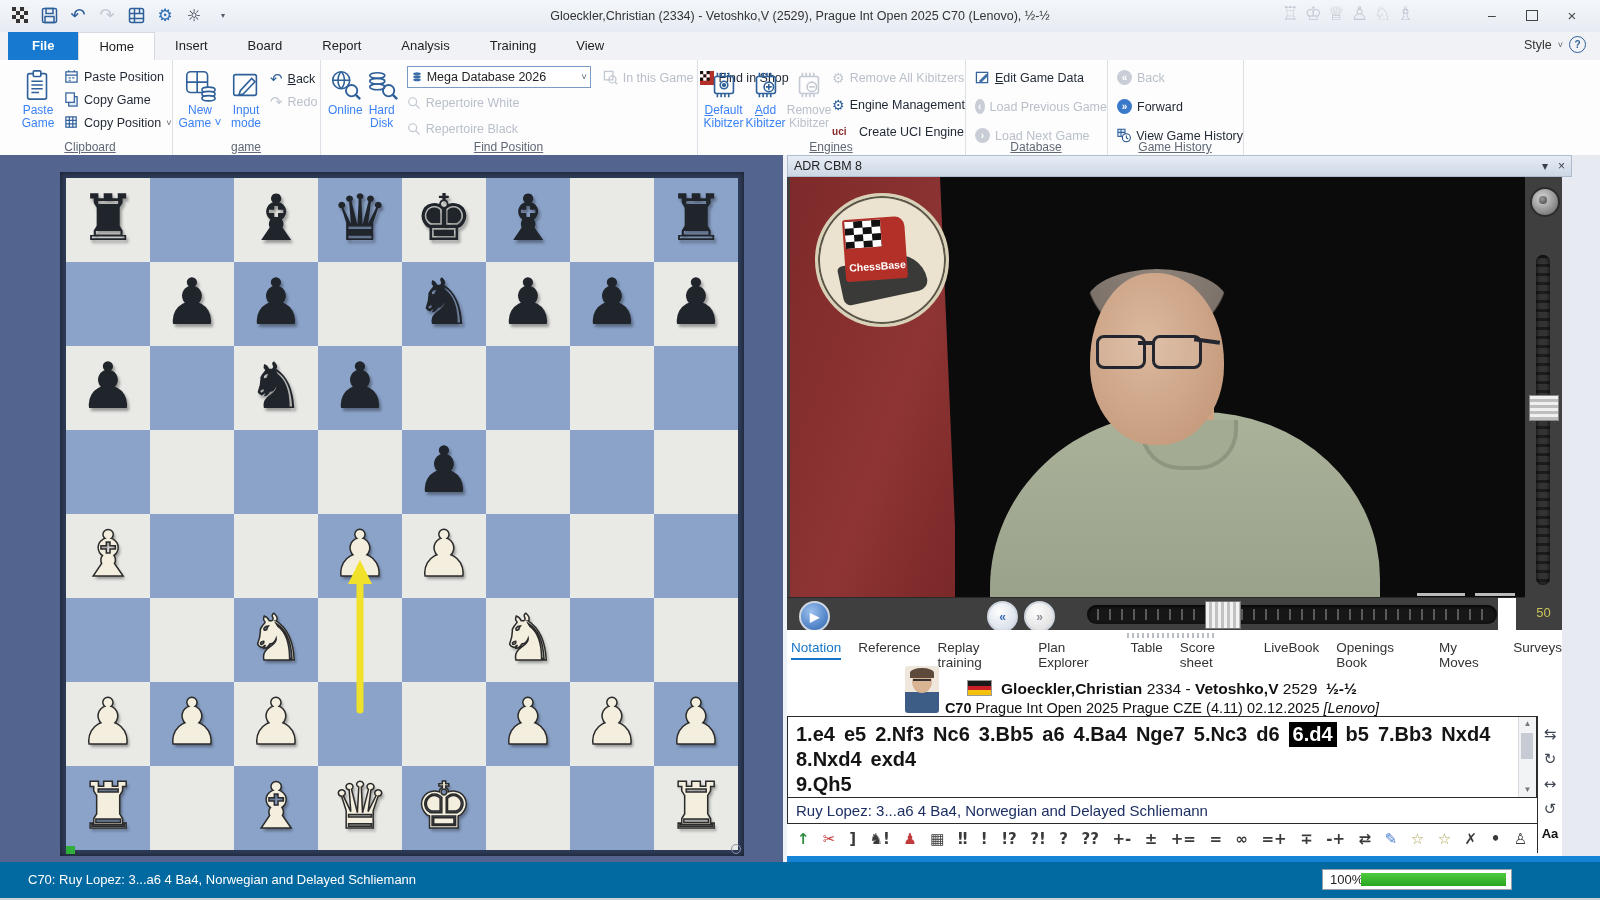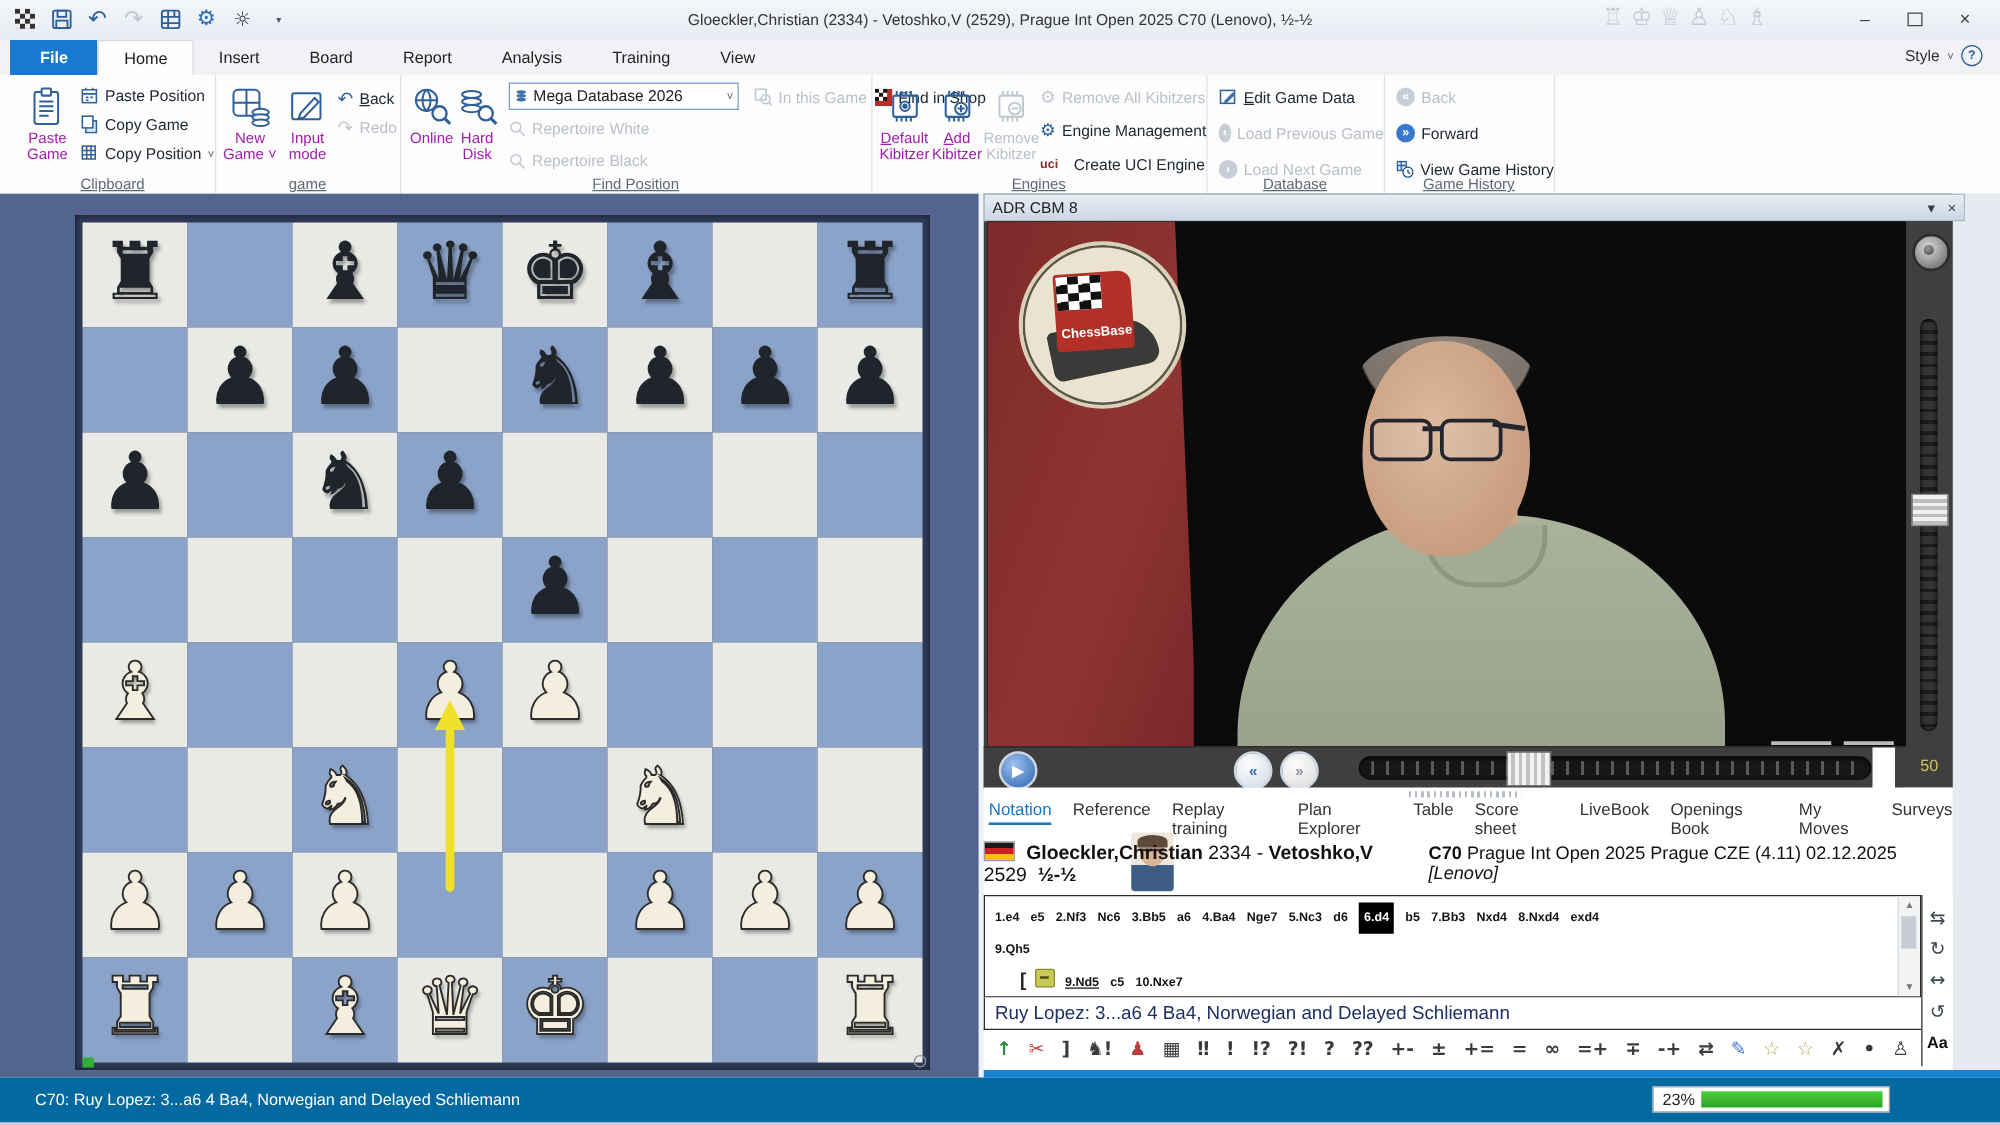--- a/index.html
+++ b/index.html
@@ -34,21 +34,21 @@
     color:#2f6099;font-size:10px;display:flex;align-items:center;justify-content:center;font-weight:bold;}
 
   
   #ribbon{position:absolute;left:0;top:60px;width:1600px;height:95px;background:#fdfdfe;
     border-bottom:1px solid #cfd5dc;}
   .rgroup{position:absolute;top:0;height:95px;border-right:1px solid #dde1e7;}
   .rglabel{position:absolute;bottom:1px;left:0;right:0;text-align:center;
     font-size:12px;color:#5f6876;text-decoration:underline;}
   .bigbtn{display:flex;flex-direction:column;align-items:center;width:44px;padding-top:5px;}
   .bigbtn .blab{font-size:12px;line-height:13px;text-align:center;white-space:pre-line;
-    color:#a21caf;display:inline-block;margin-top:1px;}
+    color:#3b82f6;display:inline-block;margin-top:1px;}
   .ritem{display:flex;align-items:center;gap:5px;height:23px;font-size:12.5px;color:#1f2733;white-space:nowrap;}
   .ritem .lab{display:inline-block;}
   .disabled,.disabled .lab,.disabled .blab{color:#b9bfc9 !important;}
   .disabled svg *{stroke:#c3c9d2 !important;fill:none !important;}
   .accel::first-letter{text-decoration:underline;}
   .caret{font-size:9px;color:#556;}
   #combo{width:176px;height:20px;border:1px solid #7a9cc4;background:#fff;display:flex;
     align-items:center;font-size:12.5px;gap:4px;padding:0 3px;}
   #combo .cbx{margin-left:auto;font-size:9px;color:#456;}
   .circbtn{width:15px;height:15px;border-radius:50%;display:flex;align-items:center;
@@ -144,34 +144,34 @@
 
   
   #npanel{position:absolute;left:787px;top:630px;width:775px;height:226px;background:#fff;}
   #nhandle{position:absolute;left:340px;top:3px;width:90px;height:5px;
     background:repeating-linear-gradient(90deg,#b8bdc6 0 2px,transparent 2px 5px);}
   #ntabs{position:absolute;left:4px;top:10px;right:0;height:24px;display:flex;gap:17px;
     font-size:13.5px;color:#333;align-items:flex-start;}
   .ntab{padding-bottom:3px;}
   .ntab.active{color:#1574c6;border-bottom:2px solid #1574c6;}
   #ngame-header{position:absolute;left:0;top:36px;width:750px;height:50px;display:flex;
-    flex-direction:row;align-items:center;justify-content:flex-end;gap:2px;}
+    flex-direction:column;align-items:center;justify-content:flex-end;gap:2px;}
   #avatar{position:absolute;left:118px;top:36px;width:34px;height:47px;border-radius:3px;
     background:linear-gradient(#efe7db 55%,#3e5d86 55%);overflow:hidden;}
   #avatar .hd{position:absolute;left:7px;top:5px;width:20px;height:22px;border-radius:50%;background:#d9b493;}
   #avatar .hr{position:absolute;left:5px;top:2px;width:24px;height:10px;border-radius:50% 50% 0 0;background:#5d4a3a;}
   #avatar .gl{position:absolute;left:8px;top:13px;width:18px;height:4px;border-top:2px solid #333;}
   .hline1{font-size:15.5px;color:#111;}
   .hline1 b{font-weight:bold;}
   .hline2{font-size:14.5px;color:#111;}
   .flag{display:inline-block;width:23px;height:14px;vertical-align:-2px;margin-right:9px;
     background:linear-gradient(180deg,#1a1a1a 0 33%,#cc2027 33% 66%,#f4c20d 66%);border:1px solid #999;}
   #moves-box{position:absolute;left:0;top:86px;width:750px;height:82px;background:#fff;
     border:1px solid #2b2b2b;box-sizing:border-box;padding:5px 24px 0 8px;overflow:hidden;}
-  .mtok{display:inline-block;margin-right:9px;font-size:10px;font-weight:700;color:#141414;line-height:25px;}
+  .mtok{display:inline-block;margin-right:9px;font-size:20px;font-weight:700;color:#141414;line-height:25px;}
   .mtok.hl{background:#000;color:#fff;padding:0 4px;}
   .mtok.link{text-decoration:underline;}
   #variation{margin-left:20px;line-height:25px;}
   #variation .vbr{font-size:15px;font-weight:700;margin-right:7px;}
   .vicon{display:inline-block;width:14px;height:13px;background:#c9c95a;border:1px solid #8a8a30;
     border-radius:2px;vertical-align:-1px;margin-right:8px;position:relative;}
   .vicon::after{content:"";position:absolute;left:3px;top:5px;width:7px;height:2px;background:#4c4c18;}
   #mv-scroll{position:absolute;right:0;top:0;bottom:0;width:17px;background:#f2f3f5;
     border-left:1px solid #d9dce1;}
   #mv-scroll .up,#mv-scroll .dn{position:absolute;left:0;width:17px;height:14px;color:#777;
@@ -817,18 +817,18 @@
       <span class="sicon">↔</span>
       <span class="sicon">↺</span>
       <span class="sicon aa">Aa</span>
     </div>
   </div>
   <div id="nblue"></div>
 
   <div id="statusbar">
     <div id="status-text">C70: Ruy Lopez: 3...a6 4 Ba4, Norwegian and Delayed Schliemann</div>
     <div id="progress">
-      <span class="plab">23%</span>
+      <span class="plab">100%</span>
       <div id="pbar"></div>
     </div>
   </div>
   <div id="bottomstrip"></div>
 </div>
 
 </body></html>

